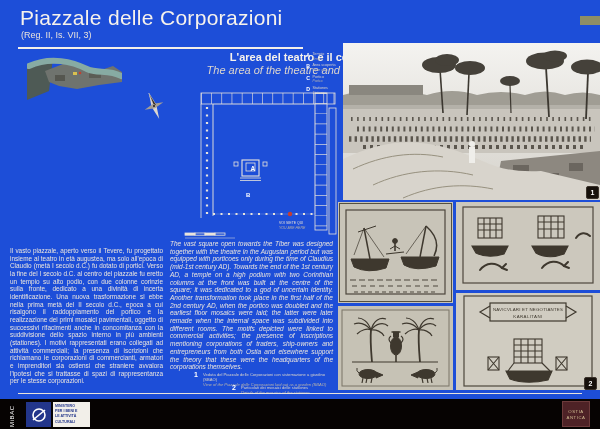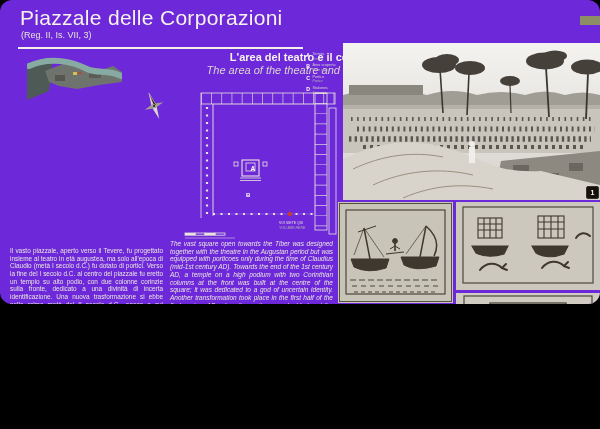--- a/index.html
+++ b/index.html
@@ -1,17 +1,17 @@
 <!DOCTYPE html>
 <html><head>
 <meta charset="utf-8">
 <style>
   html,body{margin:0;padding:0;background:#000;}
-  #poster{position:relative;width:600px;height:304px;background:#6d28d9;overflow:hidden;
-          font-family:"Liberation Sans",sans-serif;color:#efe9e2;border-radius:12px;}
+  #poster{position:relative;width:600px;height:429px;background:#1d4ed8;overflow:hidden;
+          font-family:"Liberation Sans",sans-serif;color:#efe9e2;}
   .abs{position:absolute;}
   
   .title{left:20px;top:6px;font-size:21px;font-weight:400;letter-spacing:.3px;color:#f6f2ec;}
   .subtitle{left:21px;top:30px;font-size:9px;color:#e9e3dc;}
   .title-rule{left:18px;top:47px;width:285px;height:2px;background:#f3efe9;}
   .banner{right:43px;top:11px;text-align:center;margin-top:40px;}
   .banner .it{font-size:11px;font-weight:700;color:#f6f2ec;}
   .banner .en{font-size:11px;font-style:italic;color:#ddd6cd;margin-top:1px;}
   .swatch{left:580px;top:16px;width:20px;height:9px;background:#8e8e66;}
   

